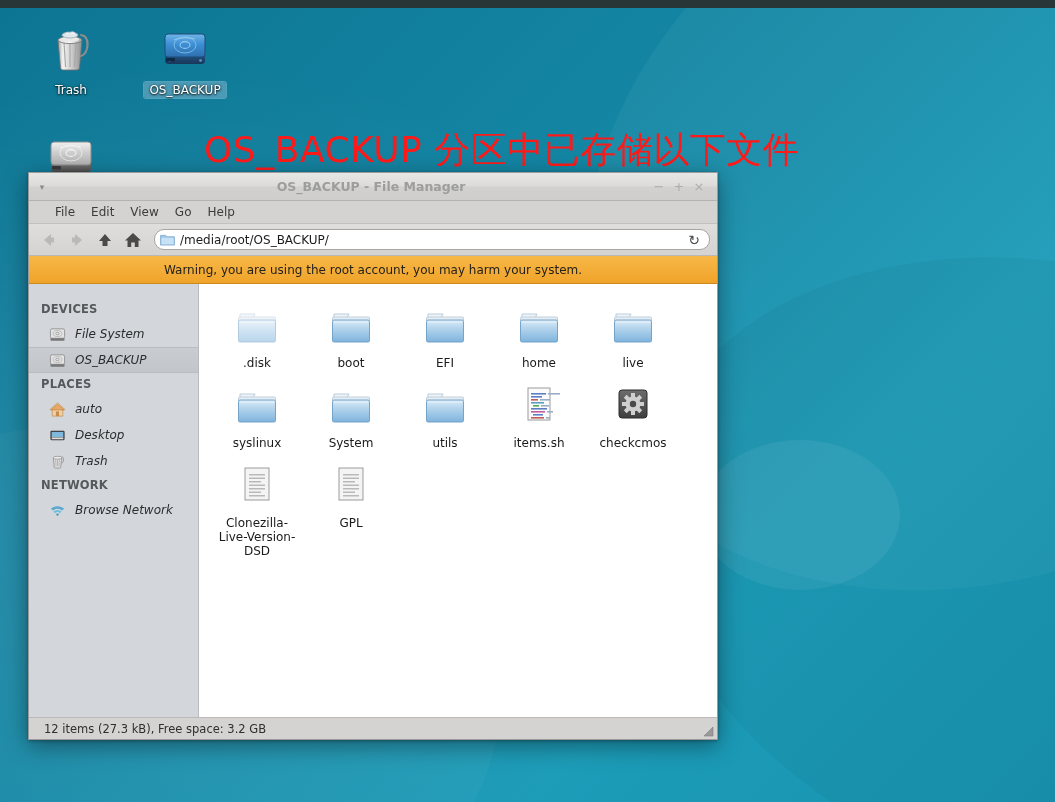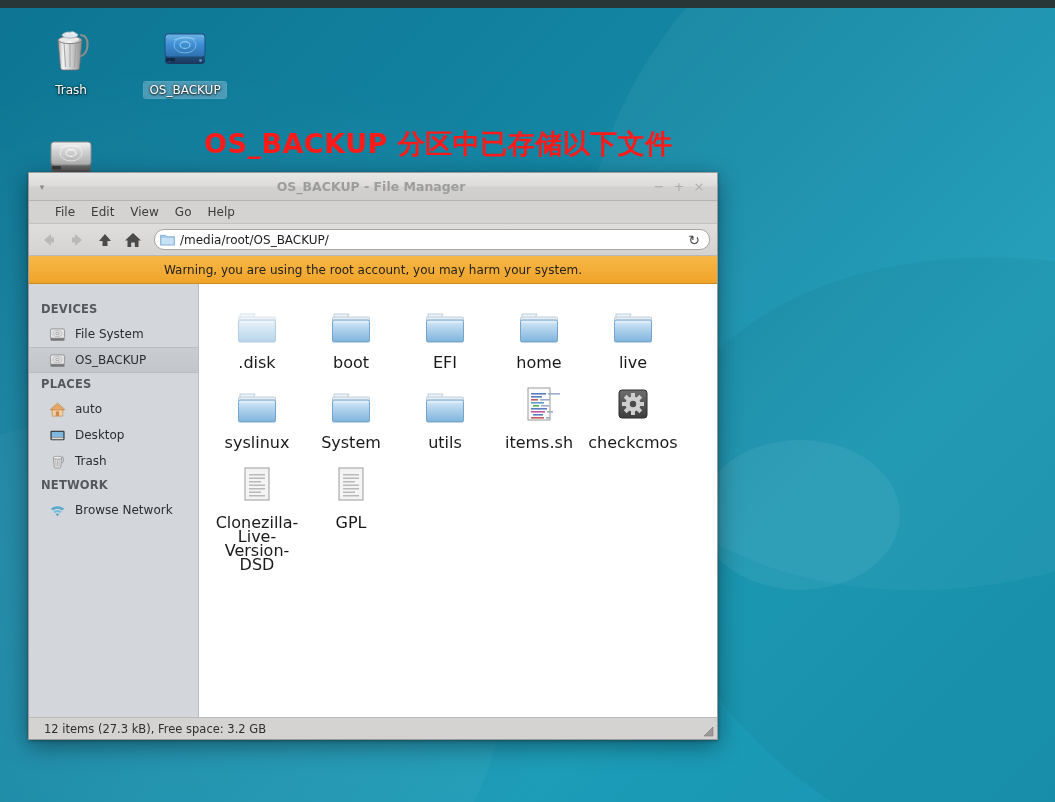--- a/index.html
+++ b/index.html
@@ -77,22 +77,22 @@
   }
 
   #icon-trash { left: 28px; top: 25px; }
   #icon-osbackup { left: 142px; top: 25px; }
   #icon-harddisk2 { left: 28px; top: 133px; }
 
   
   #red-annotation {
     position: absolute;
     left: 204px; top: 126px;
-    font-size: 27px;
-    font-weight: bold;
+    font-size: 36px;
+    font-weight: normal;
     color: #ff1a1a;
     letter-spacing: 0.5px;
     z-index: 10;
     white-space: nowrap;
     font-family: "DejaVu Sans", "Liberation Sans", sans-serif;
   }
 
   
   #file-manager-window {
     position: absolute;
@@ -217,20 +217,21 @@
     padding: 4px 0 5px 12px;
     letter-spacing: 0.2px;
   }
   .side-item {
     display: flex; align-items: center;
     gap: 9px;
     height: 26px;
     padding-left: 20px;
     font-size: 12px; color: #2b2e30;
     cursor: pointer;
+    font-style: italic;
   }
   .side-item.selected {
     background: linear-gradient(to bottom,#c9cdd1,#c2c6ca);
     border-top: 1px solid #b9bdc1;
     border-bottom: 1px solid #b9bdc1;
   }
   .side-item .si-icon { width: 17px; height: 17px; flex: 0 0 auto; display:block; }
 
   #content-area {
     flex: 1 1 auto;
@@ -247,21 +248,21 @@
   .fitem {
     width: 94px;
     padding: 4px 2px 8px;
     text-align: center;
     cursor: default;
     border-radius: 3px;
     display: flex; flex-direction: column; align-items: center;
   }
   .fitem .fi-icon { height: 48px; display: block; margin-bottom: 6px; }
   .fitem .fi-label {
-    font-size: 16px; color: #1a1a1a;
+    font-size: 12px; color: #1a1a1a;
     line-height: 14px;
     word-break: break-word;
   }
 
   
   #status-bar {
     height: 22px;
     background: #d4d3d1;
     border-top: 1px solid #bbbab8;
     display: flex; align-items: center;

